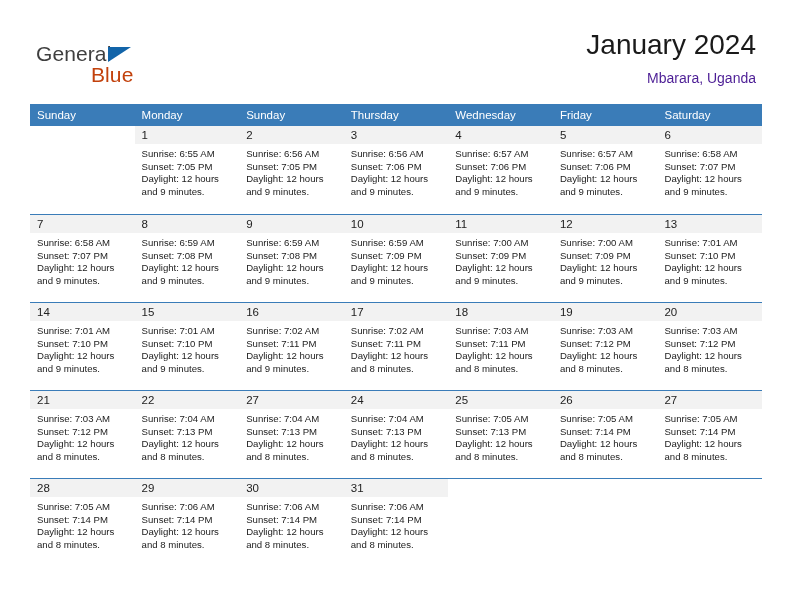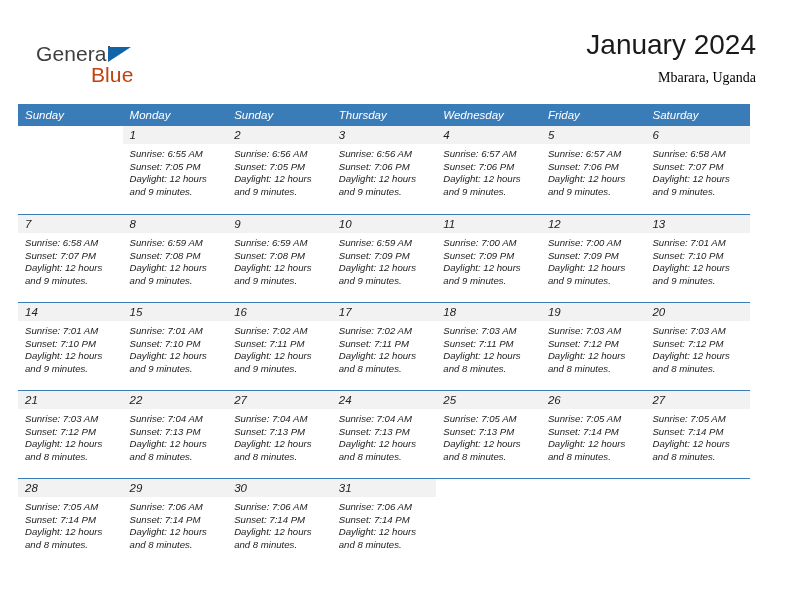--- a/index.html
+++ b/index.html
@@ -72,34 +72,32 @@
     margin-left: 36px;
   }
   .cal-title {
     font-size: 28px;
     color: #1a1a1a;
     line-height: 34px;
     white-space: nowrap;
   }
   .cal-subtitle {
     font-size: 14px;
-    color: #000000;
+    color: #4c1d95;
     line-height: 20px;
     margin-top: 6px;
     white-space: nowrap;
-    font-family: Liberation Serif, serif;
   }
 
   
   .calendar {
     position: absolute;
-    left: 18px;
+    left: 30px;
     top: 104px;
     width: 732px;
-    font-style: italic;
   }
   .weekdays {
     display: flex;
     background: #3a7cb8;
     height: 22px;
   }
   .weekday {
     flex: 1 1 0;
     color: #ffffff;
     font-size: 11.5px;

